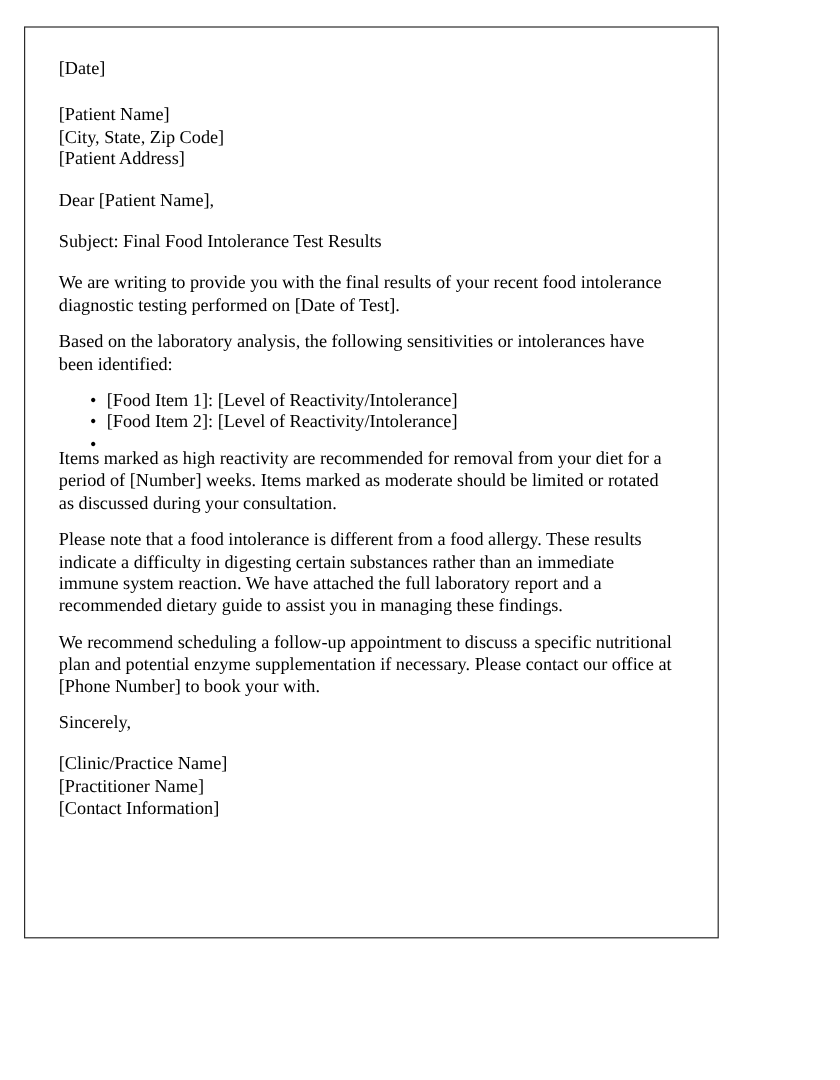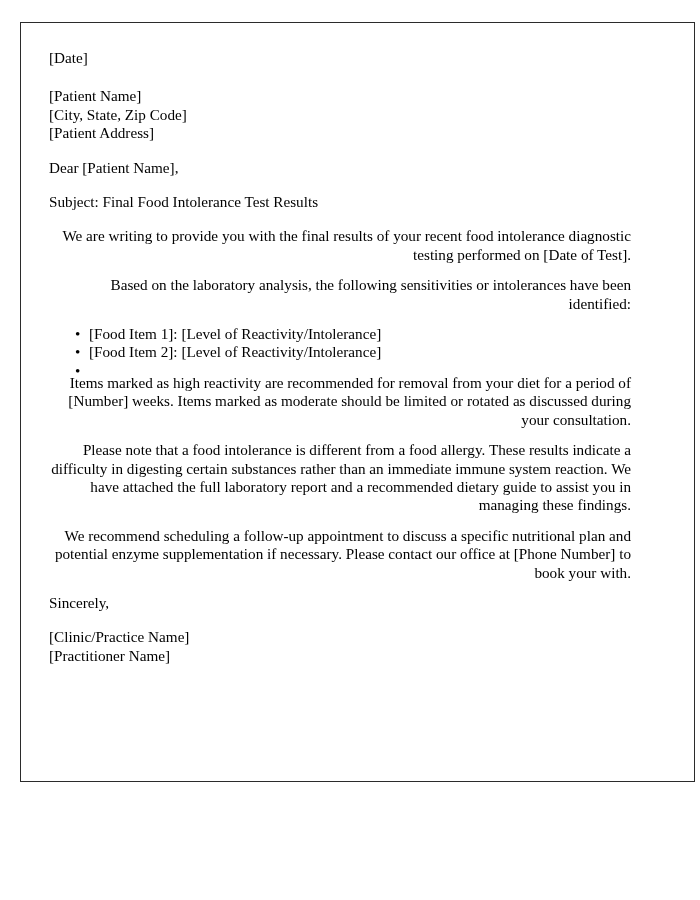--- a/index.html
+++ b/index.html
@@ -12,21 +12,21 @@
     height: 900px;
     font-family: "Liberation Serif", "DejaVu Serif", serif;
     color: #000000;
     overflow: hidden;
   }
 
   .page {
     position: absolute;
     left: 20px;
     top: 22px;
-    width: 675px;
+    width: 579px;
     height: 760px;
     border: 1.4px solid #2b2b2b;
     box-sizing: border-box;
     background: #ffffff;
   }
 
   .letter {
     padding: 26px 34px 0 28px;
     box-sizing: border-box;
   }
@@ -44,21 +44,21 @@
   .line {
     font-size: 15.2px;
     line-height: 18.4px;
     white-space: nowrap;
   }
 
   p.para {
     margin: 0;
     font-size: 15.2px;
     line-height: 18.4px;
-    text-align: right;
+    text-align: left;
     max-width: 582px;
   }
 
   ul.bullets {
     margin: 0;
     padding: 0 0 0 40px;
     list-style: none;
   }
   ul.bullets li {
     font-size: 15.2px;
@@ -128,16 +128,17 @@
 
     <div class="gap-sm"></div>
 
     <div class="line">Sincerely,</div>
 
     <div class="gap-md"></div>
 
     <div class="block">
       <div class="line">[Clinic/Practice Name]</div>
       <div class="line">[Practitioner Name]</div>
+      <div class="line">[Contact Information]</div>
     </div>
 
   </div>
 </div>
 
 </body></html>

